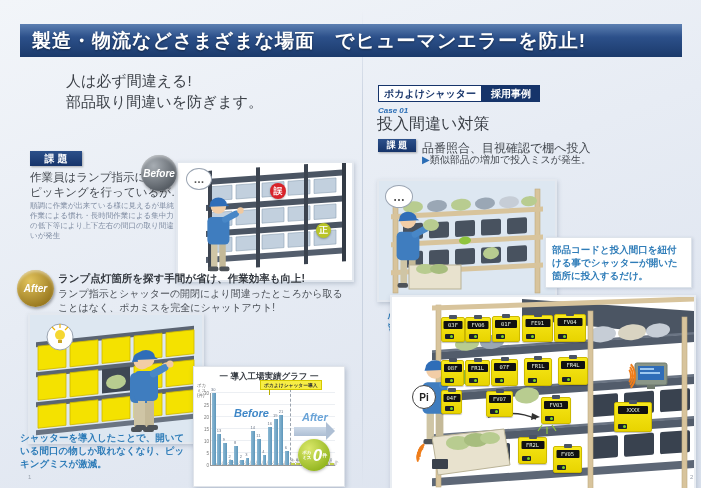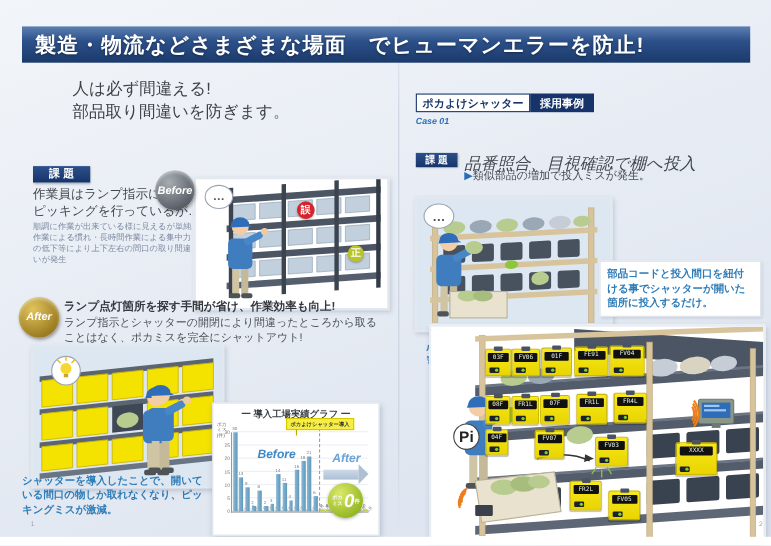--- a/index.html
+++ b/index.html
@@ -82,21 +82,21 @@
 
   
   .product-tag{left:378px;top:85px;width:104px;height:17px;background:#fff;
         border:1.5px solid #16346a;color:#16346a;font-weight:bold;font-size:10px;
         display:flex;align-items:center;justify-content:center;box-sizing:border-box;}
   .case-tag{left:482px;top:85px;width:58px;height:17px;background:#16346a;color:#fff;
         font-weight:bold;font-size:10px;display:flex;align-items:center;justify-content:center;}
   .case-no{left:378px;top:106px;font-size:8px;font-weight:bold;font-style:italic;color:#2a6db5;}
   .case-title{left:377px;top:114px;font-size:16px;color:#383d44;}
   .issue-l2{left:378px;top:139px;width:38px;height:13px;font-size:9px;line-height:13px;}
-  .r-issue1{left:422px;top:140px;font-size:15px;color:#43484f;font-style:italic;}
+  .r-issue1{left:422px;top:140px;font-size:12px;color:#43484f;}
   .r-issue2{left:422px;top:153px;font-size:10px;color:#2a6db5;font-weight:bold;}
   .r-issue2 .blk{color:#43484f;font-weight:normal;}
   .callout{left:545px;top:237px;width:147px;background:#fff;border:1px solid #dde3ea;
         box-shadow:1px 1px 3px rgba(70,90,120,.2);
         font-size:9.5px;font-weight:bold;color:#2e7cb8;line-height:13px;
         padding:5px 6px;box-sizing:border-box;}
   .barcode-note{left:378px;top:302px;width:74px;font-size:9px;font-weight:bold;color:#2e7cb8;
         line-height:12px;transform:rotate(-17deg);text-align:center;}
   .big-illus{left:390px;top:295px;width:302px;height:194px;background:#fff;
         border:2px solid #e9edf2;box-shadow:1px 2px 5px rgba(70,90,120,.25);overflow:hidden;}
@@ -327,20 +327,21 @@
         <span class="zb-big">0</span>
         <span class="zb-unit">件</span>
     </div>
   </div>
 
   <div class="abs bottom-note">シャッターを導入したことで、開いている間口の物しか取れなくなり、ピッキングミスが激減。</div>
 
   <div class="abs product-tag">ポカよけシャッター</div>
   <div class="abs case-tag">採用事例</div>
   <div class="abs case-no">Case 01</div>
+  <div class="abs case-title">投入間違い対策</div>
 
   <div class="abs lbl-issue issue-l2">課 題</div>
   <div class="abs r-issue1">品番照合、目視確認で棚へ投入</div>
   <div class="abs r-issue2"><span>▶</span><span class="blk">類似部品の増加で投入ミスが発生。</span></div>
 
   <div class="abs illus blue" style="left:377px;top:179px;width:176px;height:119px;">
     <svg width="172" height="115">
       <rect x="14" y="8" width="5" height="104" fill="#d8c49c" stroke="#c0ab80" stroke-width="0.6"></rect>
       <rect x="156" y="8" width="5" height="104" fill="#d8c49c" stroke="#c0ab80" stroke-width="0.6"></rect>
       <g transform="skewY(-3)">
@@ -512,19 +513,19 @@
         </div>
         <div class="shutter" style="left: 126px; top: 140px; width: 27px; height: 25px;">
           <div class="screen" style="width: 21px;">FR2L</div>
           <div class="slot"></div>
         </div>
         <div class="shutter" style="left: 161px; top: 149px; width: 27px; height: 25px;">
           <div class="screen" style="width: 21px;">FV05</div>
           <div class="slot"></div>
         </div>
       </div>
-    <div class="bubble" style="position:absolute;left:20px;top:88px;width:22px;height:22px;font-size:14px;border-color:#444;color:#222;">Pi</div>
+    <div class="bubble" style="position:absolute;left:20px;top:88px;width:22px;height:22px;font-size:10px;border-color:#444;color:#222;">Pi</div>
   </div>
 
   <div class="abs pagenum" style="left:28px;top:474px;">1</div>
   <div class="abs pagenum" style="left:690px;top:474px;">2</div>
 
 </div>
 
 </body></html>

